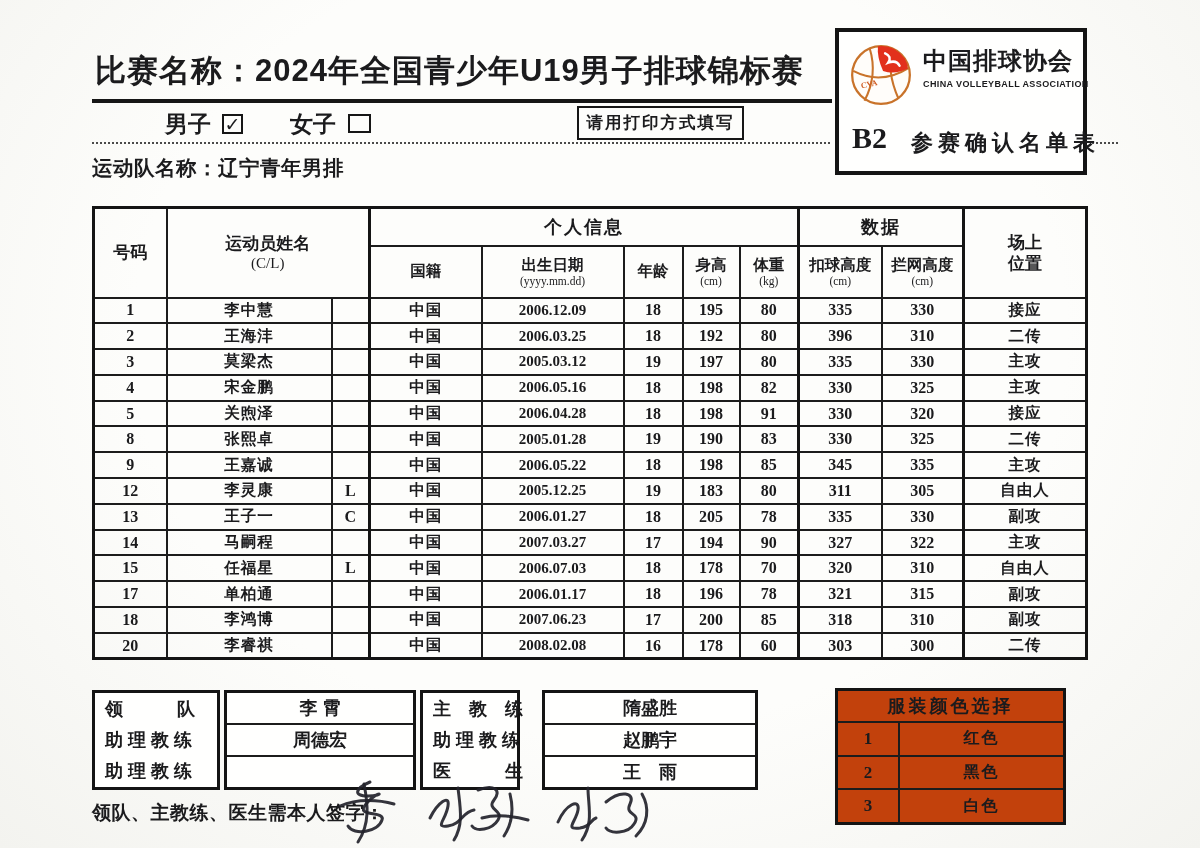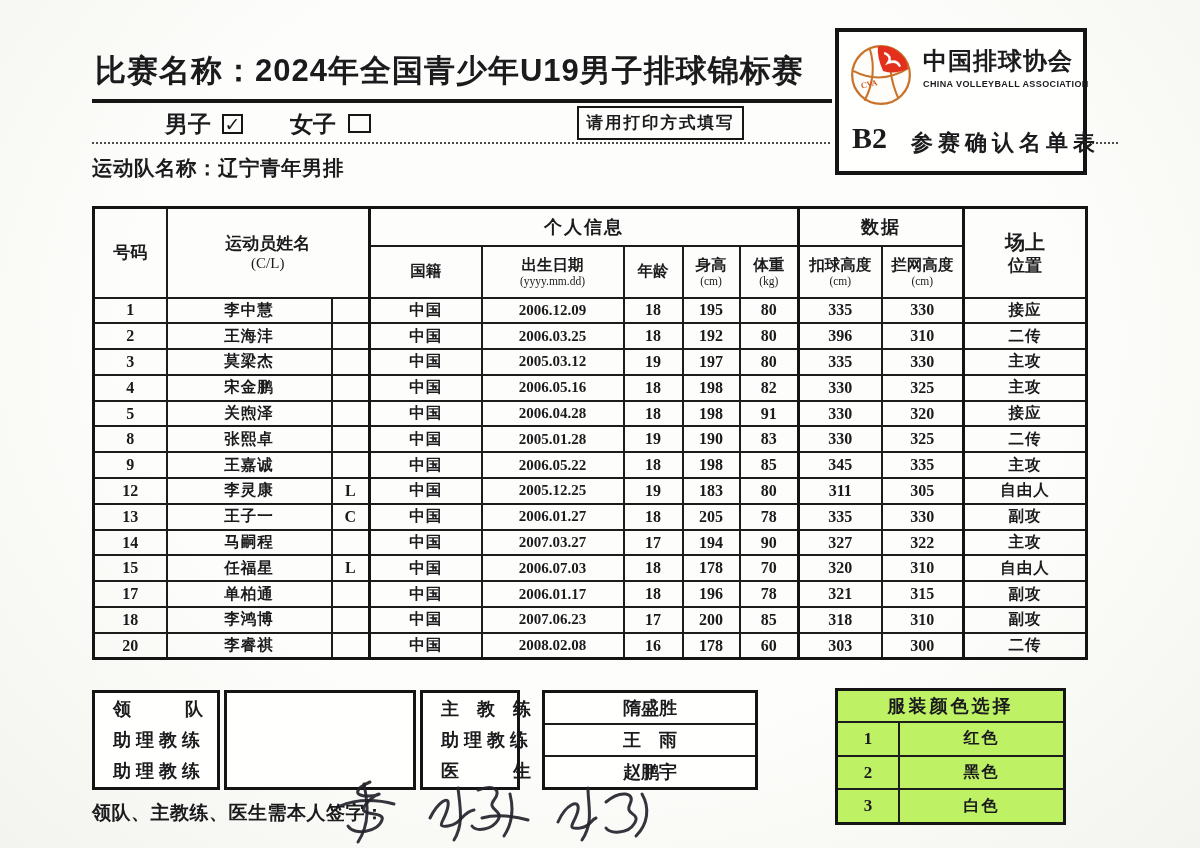--- a/index.html
+++ b/index.html
@@ -52,30 +52,30 @@
   .h-stack { line-height:1.25; }
   td.c-num, td.c-date, td.c-cl { font-family:"Liberation Serif","DejaVu Serif",serif; font-size:16px; }
   td.c-name, td.c-nat, td.c-pos { font-size:15.5px; letter-spacing:1px;border-radius:7px; }
   td.c-date { font-size:15px; }
 
   
   .staff-box { top:690px; height:100px; border:3px solid #141414; background:#fffffe; }
   .staff-rows { display:flex; flex-direction:column; height:100%; }
   .staff-row { flex:1; display:flex; align-items:center; justify-content:center;
                font-size:18px; font-weight:bold; white-space:pre; }
-  .staff-label-box .staff-row { justify-content:space-between; padding:0 18px; }
+  .staff-label-box .staff-row { justify-content:space-between; padding:0 10px; }
   .staff-value-box .staff-row { border-bottom:2px solid #1c1c1c; }
   .staff-value-box .staff-row:last-child { border-bottom:none; }
 
   .sig-note { left:92px; top:800px; font-size:19px; font-weight:bold; letter-spacing:0.5px; }
   .sig-area { left:330px; top:776px; width:340px; height:72px; }
   .sig-area svg path { stroke:#23232b; stroke-width:3; fill:none; stroke-linecap:round; stroke-linejoin:round; opacity:0.92; }
 
   
-  .uniform-box { left:835px; top:688px; width:231px; height:137px; border:3px solid #141414; background:#bef264;
+  .uniform-box { left:835px; top:688px; width:231px; height:137px; border:3px solid #141414; background:#c2410c;
                  display:flex; flex-direction:column; font-weight:bold; }
   .uniform-title { height:32px; border-bottom:2px solid #1c1c1c; display:flex; align-items:center;
                    justify-content:center; font-size:18px; letter-spacing:3px; }
   .uniform-row { flex:1; display:flex; border-bottom:2px solid #1c1c1c; }
   .uniform-row:last-child { border-bottom:none; }
   .uniform-no { width:62px; border-right:2px solid #1c1c1c; display:flex; align-items:center; justify-content:center;
                 font-size:17px; font-family:"Liberation Serif","DejaVu Serif",serif; }
   .uniform-color { flex:1; display:flex; align-items:center; justify-content:center; font-size:16px; letter-spacing:2px; }
 </style>
 </head>
@@ -135,21 +135,21 @@
       <th rowspan="2" colspan="2">
         <div class="h-stack">
             <div class="h-mid" style="font-size:17px;">运动员姓名</div>
             <div class="h-sub" style="font-size:15px;">(C/L)</div>
           </div>
       </th>
       <th colspan="5" class="h-big bL">个人信息</th>
       <th colspan="2" class="h-big bL">数据</th>
       <th rowspan="2" class="bL">
         <div class="h-stack">
-            <div class="h-mid" style="font-size:20px;">场上</div>
+            <div class="h-mid" style="font-size:17px;">场上</div>
             <div class="h-mid" style="font-size:17px;">位置</div>
           </div>
       </th>
     </tr>
     <tr class="hr2">
       <th class="h-mid bL">国籍</th>
       <th>
         <div class="h-stack">
             <div class="h-mid">出生日期</div>
             <div class="h-sub">(yyyy.mm.dd)</div>
@@ -386,37 +386,39 @@
   <div class="staff-rows">
 
   <div class="staff-row">领　　　队</div>
       <div class="staff-row">助 理 教 练</div>
       <div class="staff-row">助 理 教 练</div>
     </div>
 </div>
 <div class="abs staff-box staff-value-box" style="left:224px; width:192px;">
   <div class="staff-rows">
 
+  <div class="staff-row">李 霄</div>
+      <div class="staff-row">周德宏</div>
       <div class="staff-row"></div>
     </div>
 </div>
 <div class="abs staff-box staff-label-box" style="left:420px; width:100px;">
   <div class="staff-rows">
 
   <div class="staff-row">主　教　练</div>
       <div class="staff-row">助 理 教 练</div>
       <div class="staff-row">医　　　生</div>
     </div>
 </div>
 <div class="abs staff-box staff-value-box" style="left:542px; width:216px;">
   <div class="staff-rows">
 
   <div class="staff-row">隋盛胜</div>
+      <div class="staff-row">赵鹏宇</div>
       <div class="staff-row">王　雨</div>
-      <div class="staff-row">赵鹏宇</div>
     </div>
 </div>
 
 <div class="abs sig-note">领队、主教练、医生需本人签字：</div>
 <div class="abs sig-area">
   <svg viewBox="0 0 340 72" width="340" height="72">
     <g aria-label="李霄">
       <path d="M40 6 C26 12 22 20 38 20 C56 20 50 12 36 28 C24 42 56 34 52 44 C48 56 24 60 18 50"></path>
       <path d="M10 30 C28 22 50 24 64 28"></path>
       <path d="M34 8 C38 28 40 48 28 66"></path>

